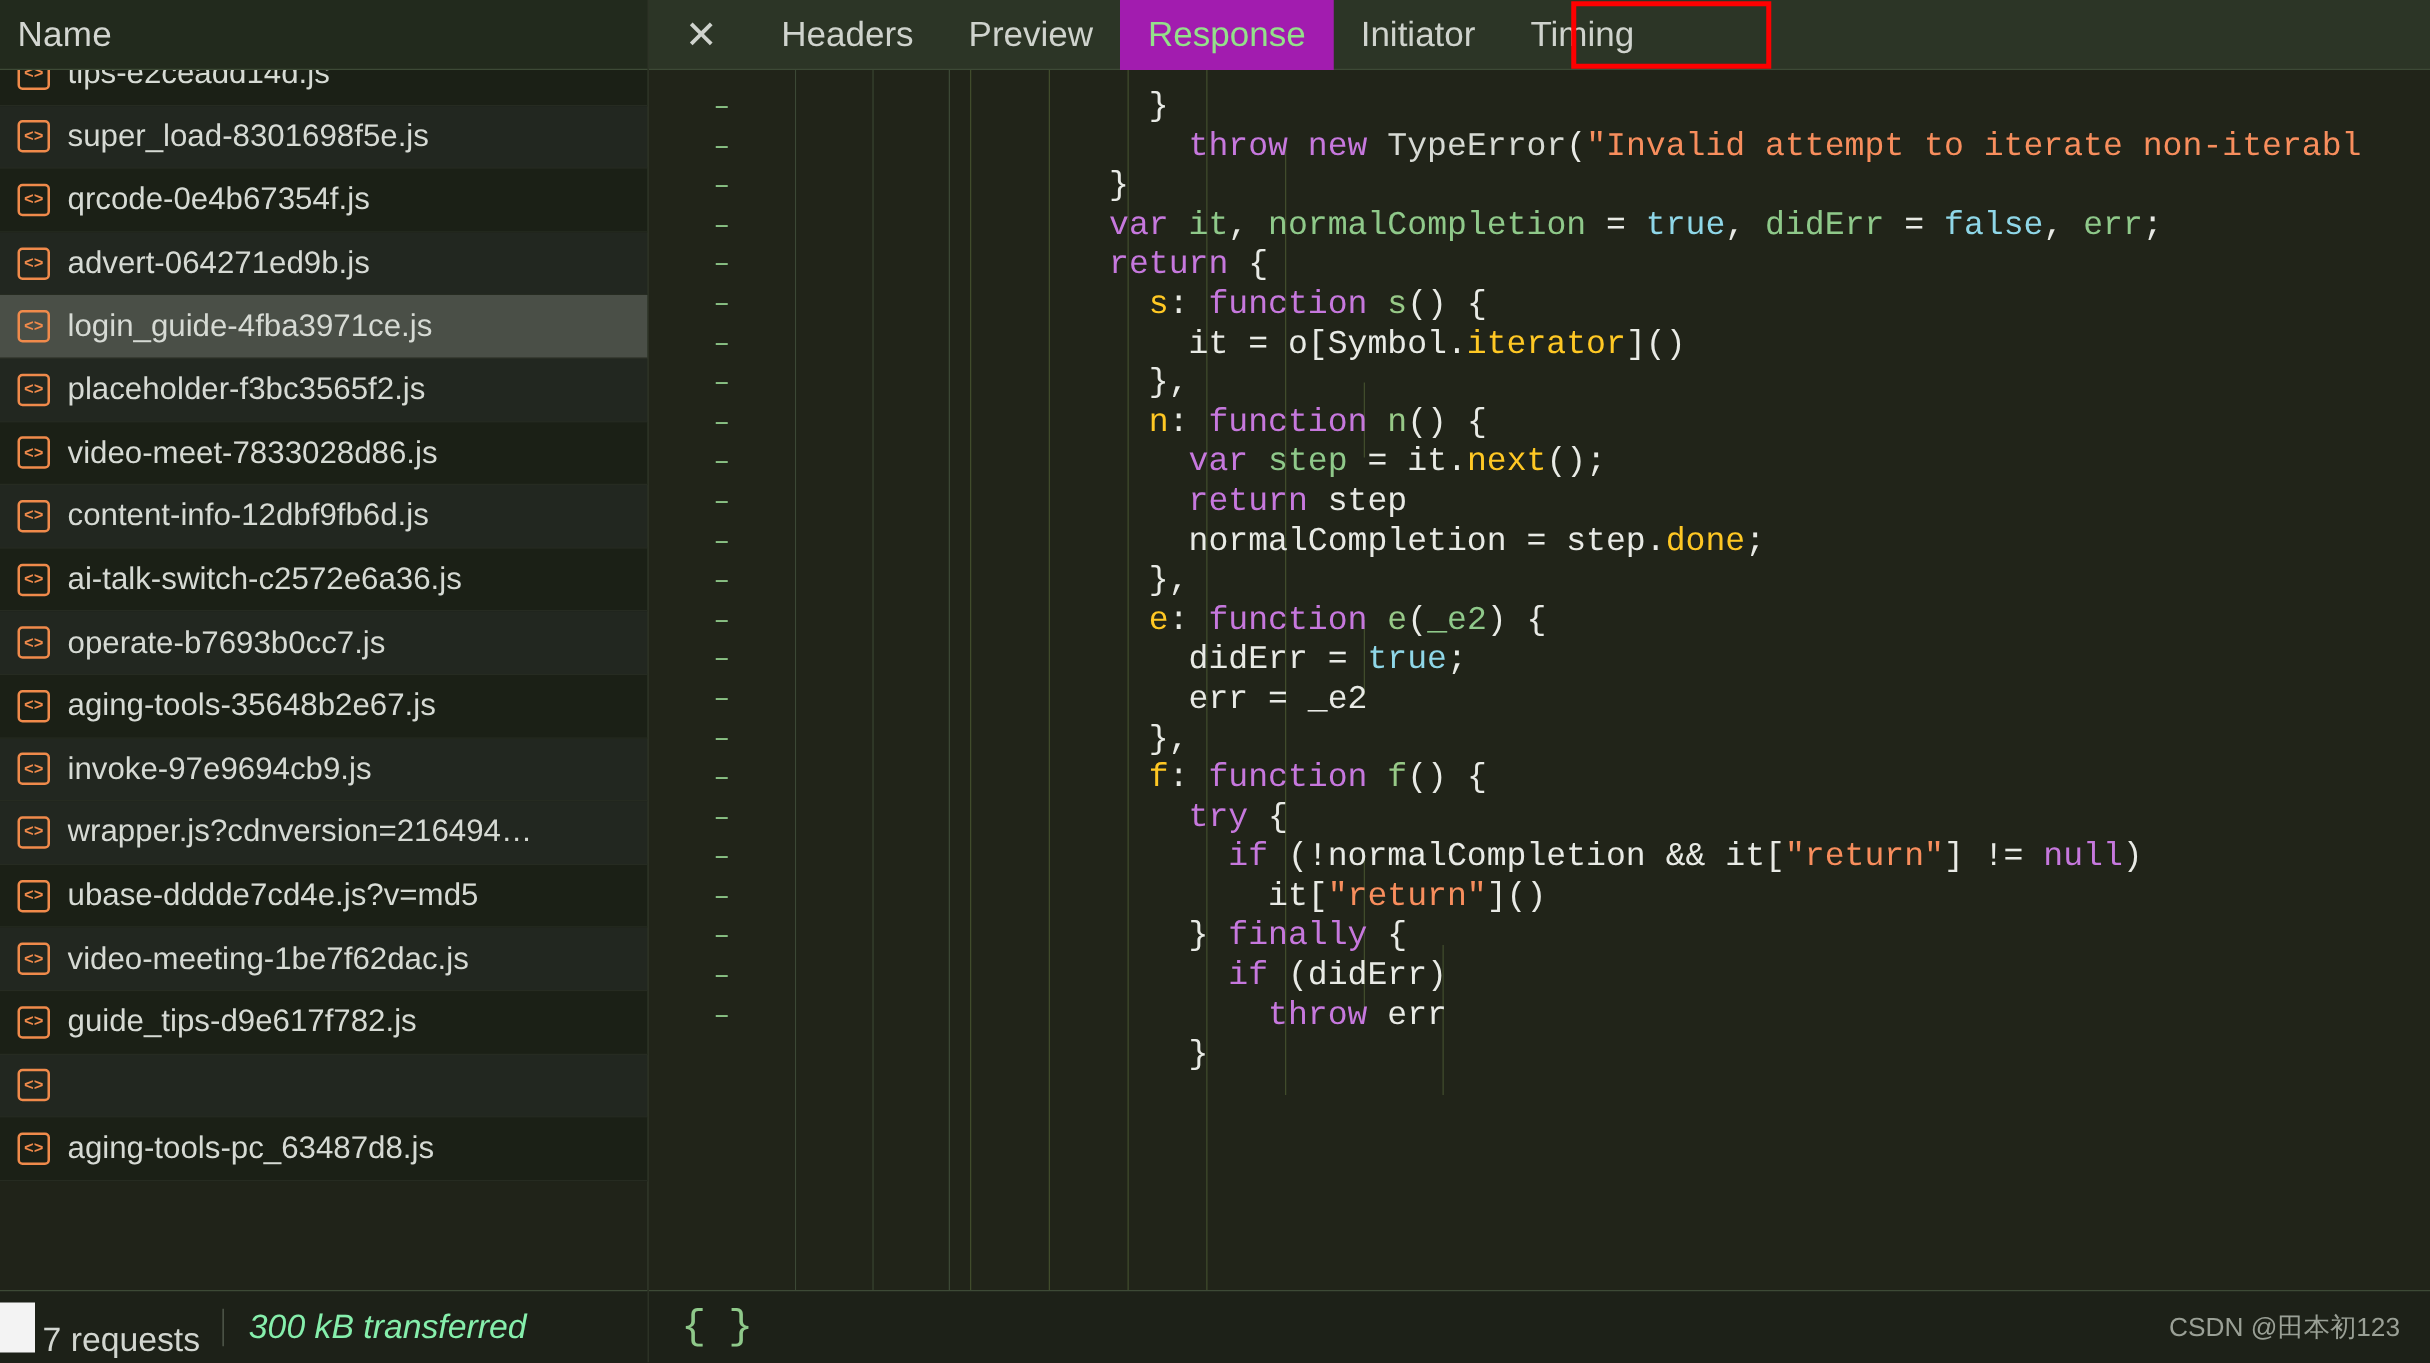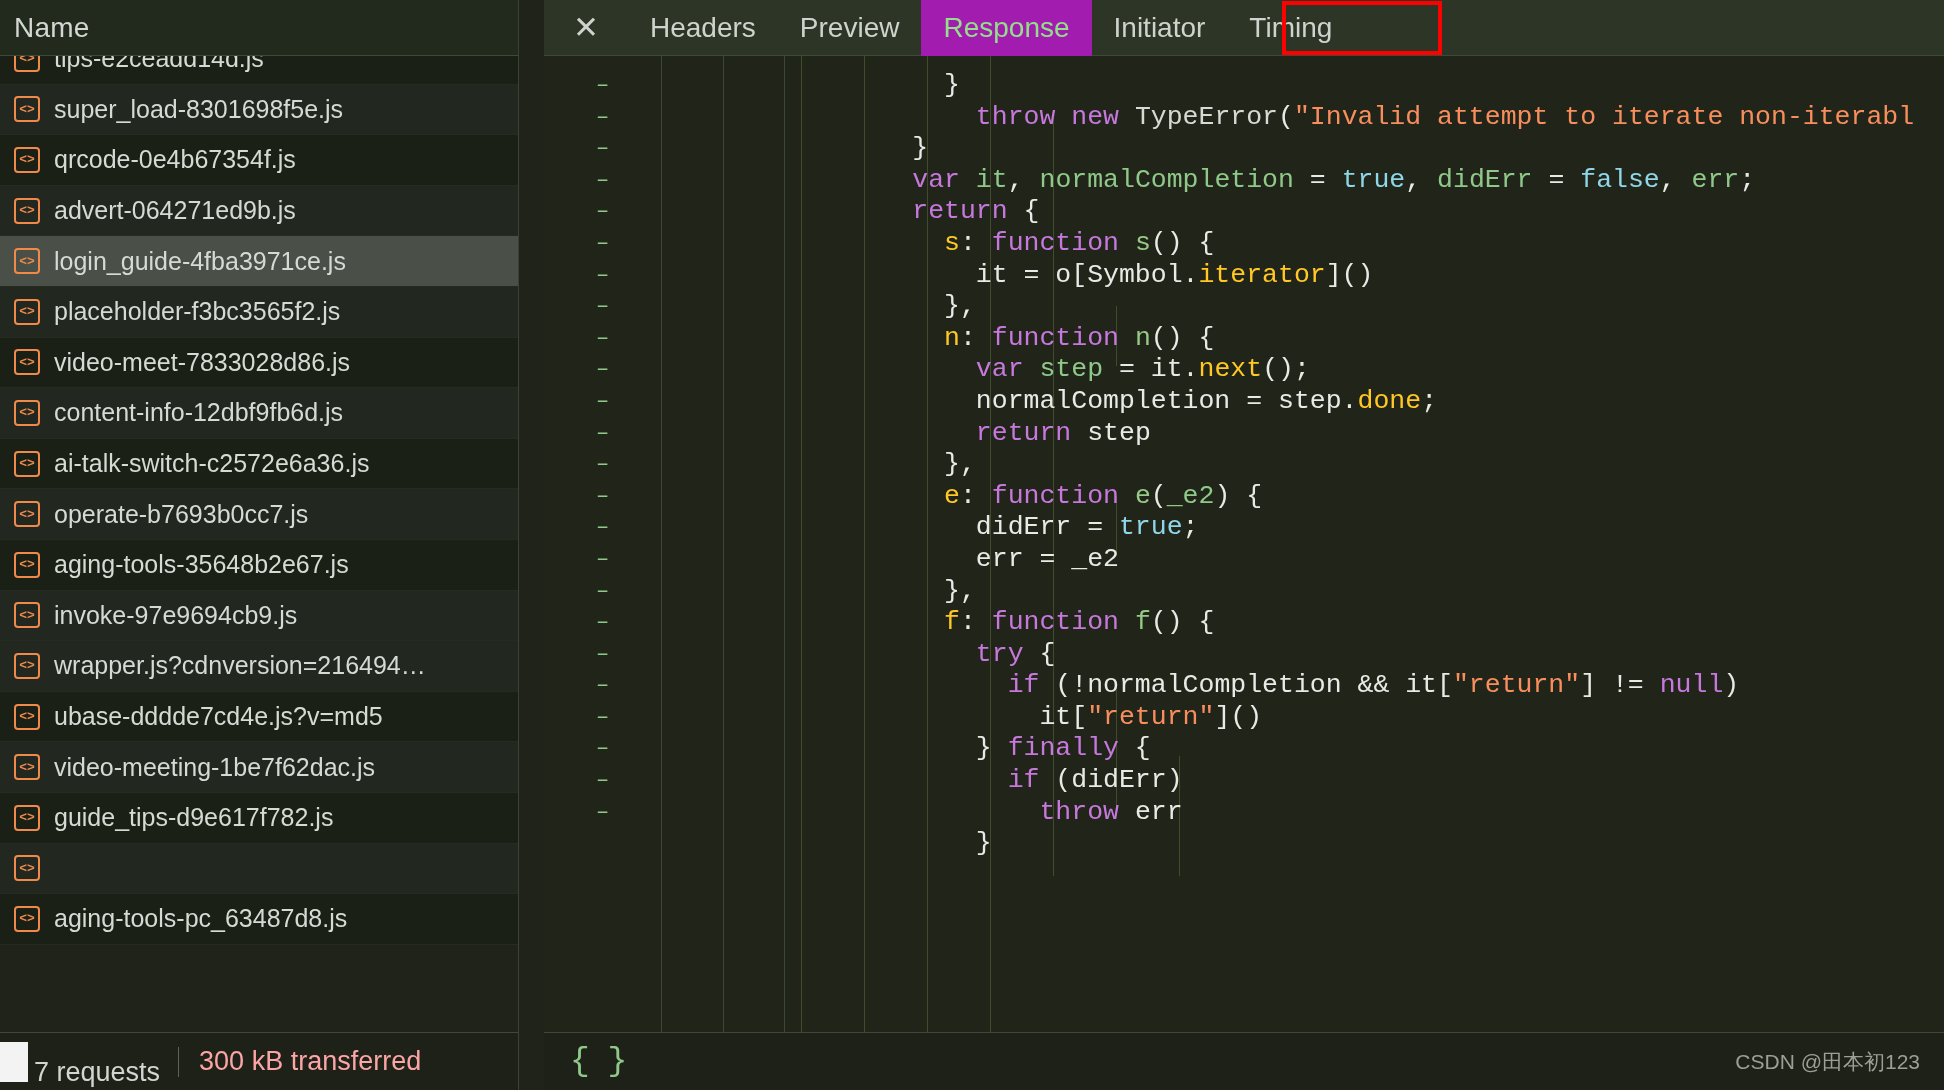--- a/index.html
+++ b/index.html
@@ -2,21 +2,21 @@
 <html><head>
 <meta charset="utf-8">
 <style>
   * { margin:0; padding:0; box-sizing:border-box; }
   html, body {
     width:1944px; height:1090px;
     background:#202319;
     font-family:"Liberation Sans", sans-serif;
     overflow:hidden;
   }
-  .app { position:relative; width:1944px; height:1090px; display:flex;gap:25px; }
+  .app { position:relative; width:1944px; height:1090px; display:flex; }
 
   
   .left-panel {
     width:519px; height:1090px;
     background:#202319;
     border-right:1px solid #3a4434;
     display:flex; flex-direction:column;
     position:relative;
   }
   .name-header {
@@ -76,21 +76,21 @@
     width:28px; height:40px; background:#f3f3f3;
     flex:0 0 28px; margin-left:0;
   }
   .status-requests {
     color:#d2d6d0; font-size:27px; padding:0 18px 0 6px;margin-top:22px;
   }
   .status-divider {
     width:1px; height:30px; background:#5a6354;
   }
   .status-transferred {
-    color:#fca5a5; font-size:27px; padding-left:20px;
+    color:#86efac; font-size:27px; padding-left:20px;font-style:italic;
   }
 
   
   .right-panel {
     flex:1 1 auto; height:1090px;
     background:#202319;
     display:flex; flex-direction:column;
     position:relative; overflow:hidden;
   }
   .tabbar {
@@ -351,22 +351,22 @@
       <div class="code-line"><span class="pun">          }</span></div>
           <div class="code-line"><span class="pun">            </span><span class="kw">throw</span><span class="pun"> </span><span class="kw">new</span><span class="pun"> </span><span class="cls">TypeError</span><span class="pun">(</span><span class="str">"Invalid attempt to iterate non-iterabl</span></div>
           <div class="code-line"><span class="pun">        }</span></div>
           <div class="code-line"><span class="pun">        </span><span class="kw">var</span><span class="pun"> </span><span class="id">it</span><span class="pun">, </span><span class="id">normalCompletion</span><span class="pun"> = </span><span class="num">true</span><span class="pun">, </span><span class="id">didErr</span><span class="pun"> = </span><span class="num">false</span><span class="pun">, </span><span class="id">err</span><span class="pun">;</span></div>
           <div class="code-line"><span class="pun">        </span><span class="kw">return</span><span class="pun"> {</span></div>
           <div class="code-line"><span class="pun">          </span><span class="prop">s</span><span class="pun">: </span><span class="kw">function</span><span class="pun"> </span><span class="fn">s</span><span class="pun">() {</span></div>
           <div class="code-line"><span class="pun">            it = o[Symbol.</span><span class="meth">iterator</span><span class="pun">]()</span></div>
           <div class="code-line"><span class="pun">          },</span></div>
           <div class="code-line"><span class="pun">          </span><span class="prop">n</span><span class="pun">: </span><span class="kw">function</span><span class="pun"> </span><span class="fn">n</span><span class="pun">() {</span></div>
           <div class="code-line"><span class="pun">            </span><span class="kw">var</span><span class="pun"> </span><span class="id">step</span><span class="pun"> = it.</span><span class="meth">next</span><span class="pun">();</span></div>
+          <div class="code-line"><span class="pun">            </span><span class="kw">return</span><span class="pun"> </span><span class="pun">step</span></div>
           <div class="code-line"><span class="pun">            normalCompletion = step.</span><span class="meth">done</span><span class="pun">;</span></div>
-          <div class="code-line"><span class="pun">            </span><span class="kw">return</span><span class="pun"> </span><span class="pun">step</span></div>
           <div class="code-line"><span class="pun">          },</span></div>
           <div class="code-line"><span class="pun">          </span><span class="prop">e</span><span class="pun">: </span><span class="kw">function</span><span class="pun"> </span><span class="fn">e</span><span class="pun">(</span><span class="id">_e2</span><span class="pun">) {</span></div>
           <div class="code-line"><span class="pun">            didErr = </span><span class="num">true</span><span class="pun">;</span></div>
           <div class="code-line"><span class="pun">            err = _e2</span></div>
           <div class="code-line"><span class="pun">          },</span></div>
           <div class="code-line"><span class="pun">          </span><span class="prop">f</span><span class="pun">: </span><span class="kw">function</span><span class="pun"> </span><span class="fn">f</span><span class="pun">() {</span></div>
           <div class="code-line"><span class="pun">            </span><span class="kw">try</span><span class="pun"> {</span></div>
           <div class="code-line"><span class="pun">              </span><span class="kw">if</span><span class="pun"> (!normalCompletion &amp;&amp; it[</span><span class="str">"return"</span><span class="pun">] != </span><span class="kw">null</span><span class="pun">)</span></div>
           <div class="code-line"><span class="pun">                it[</span><span class="str">"return"</span><span class="pun">]()</span></div>
           <div class="code-line"><span class="pun">            } </span><span class="kw">finally</span><span class="pun"> {</span></div>

